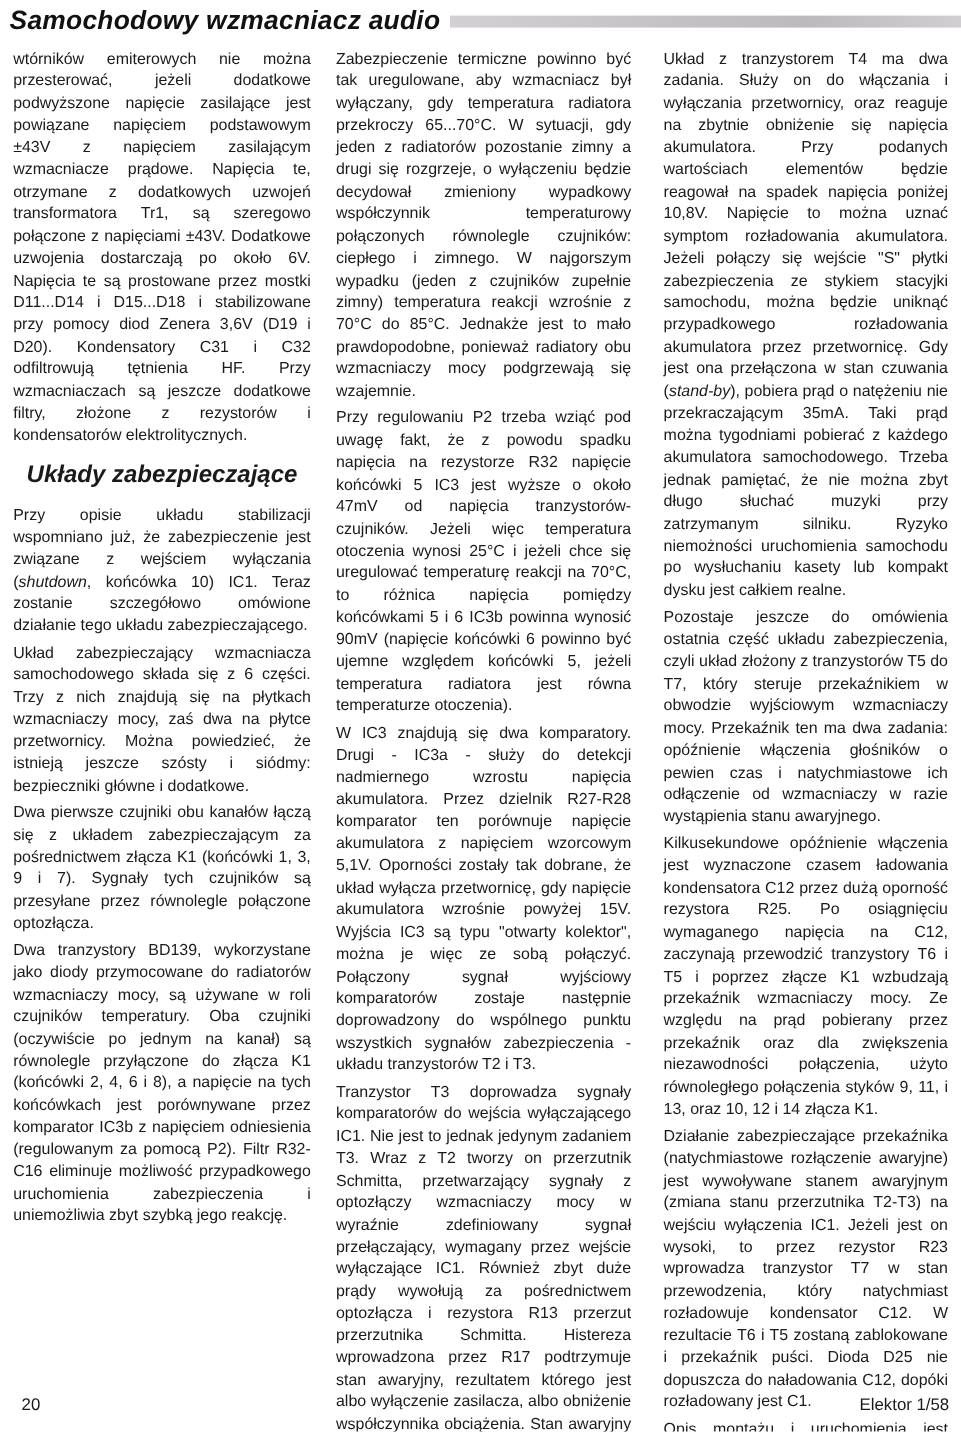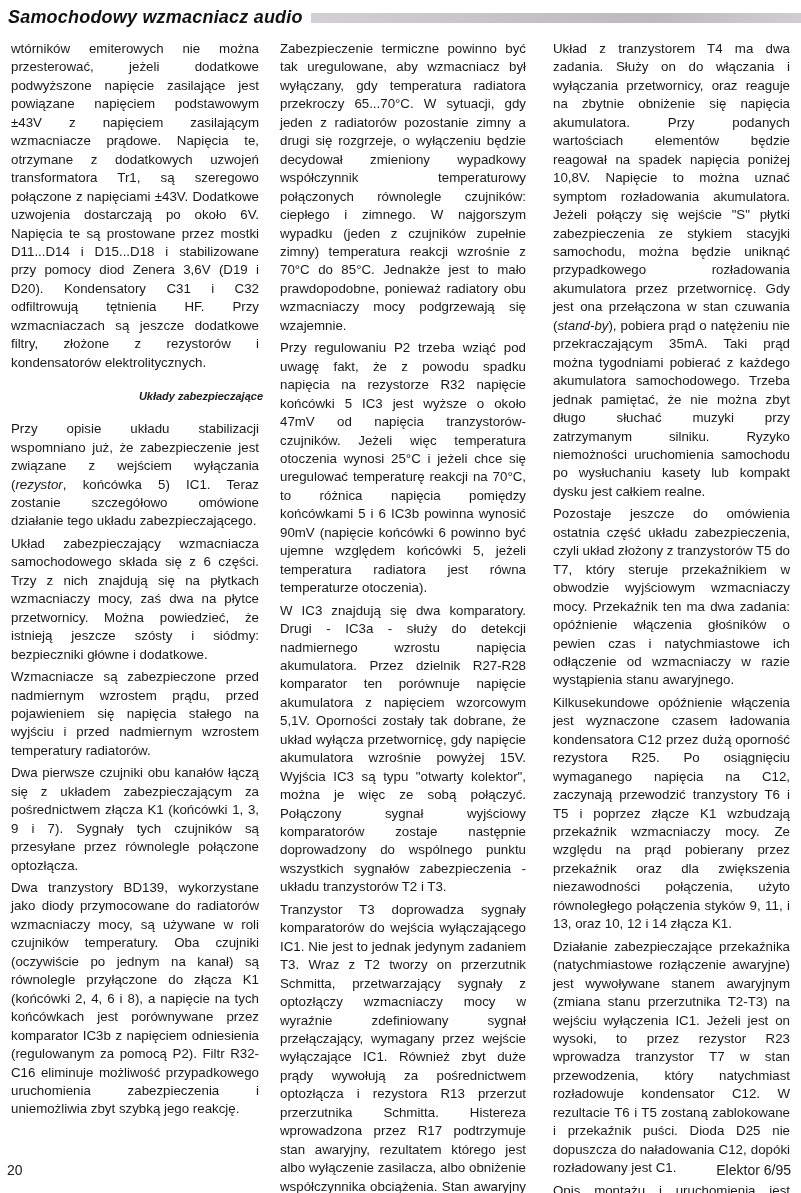--- a/index.html
+++ b/index.html
@@ -6,76 +6,75 @@
   body {
     width: 801px; height: 1193px; position: relative; overflow: hidden;
     font-family: "Liberation Sans", sans-serif; color: #1a1a1a;
   }
   .header {
     position: absolute; left: 8px; top: 4px; width: 793px; height: 26px;
     display: flex; align-items: center;
   }
   .header-title {
     font-family: "Liberation Sans", sans-serif;
-    font-weight: bold; font-style: italic; font-size: 18px; letter-spacing: 0.2px;
+    font-weight: bold; font-style: italic; font-size: 22px; letter-spacing: 0.2px;
     color: #111; white-space: nowrap;
   }
   .header-bar {
     flex: 1; height: 10px; margin-left: 8px; margin-top: 2px;
     background: linear-gradient(90deg, #d2d0d4 0%, #c6c3c8 40%, #bcbabd 70%, #d0ced1 100%);
   }
   .col {
     position: absolute; top: 36px;
     font-size: 13.3px; line-height: 18.45px;
     text-align: justify; hyphens: manual;
   }
   .col1 { left: 7px; width: 256px; }
   .col2 { left: 276px; width: 254px; }
   .col3 { left: 549px; width: 245px; }
   .col p { margin: 4px; }
   .section-heading {
-    font-weight: bold; font-style: italic; font-size: 11px;
-    margin: 14px 0 14px 0; line-height: 20px; text-align: right;
+    font-weight: bold; font-style: italic; font-size: 20px;
+    margin: 14px 0 14px 0; line-height: 20px; text-align: center;
   }
   .end-mark { display: inline-block; width: 9px; height: 9px; background: #111; margin-left: 3px; vertical-align: 0; }
   .footer-left {
-    position: absolute; left: 7px; top: 1162px; font-size: 14px;
+    position: absolute; left: 18px; top: 1162px; font-size: 14px;
   }
   .footer-right {
     position: absolute; right: 10px; top: 1162px; font-size: 14px;
   }
   em { font-style: italic; }
 </style>
 </head>
 <body>
 
 <div class="header">
   <span class="header-title">Samochodowy wzmacniacz audio</span>
   <span class="header-bar"></span>
 </div>
 
 <div class="col col1">
   <p>wtórników emiterowych nie można przesterować, jeżeli dodatkowe podwyższone napięcie zasilające jest powiązane napięciem podstawowym ±43V z napięciem zasilającym wzmacniacze prądowe. Napięcia te, otrzymane z dodatkowych uzwojeń transformatora Tr1, są szeregowo połączone z napięciami ±43V. Dodatkowe uzwojenia dostarczają po około 6V. Napięcia te są prostowane przez mostki D11...D14 i D15...D18 i stabilizowane przy pomocy diod Zenera 3,6V (D19 i D20). Kondensatory C31 i C32 odfiltrowują tętnienia HF. Przy wzmacniaczach są jeszcze dodatkowe filtry, złożone z rezystorów i kondensatorów elektrolitycznych.</p>
   <div class="section-heading">Układy zabezpieczające</div>
-  <p><span>Przy opisie układu stabilizacji wspomniano już, że zabezpieczenie jest związane z wejściem wyłączania (</span><em>rezystor</em><span>, końcówka 5) IC1. Teraz zostanie szczegółowo omówione działanie tego układu zabezpieczającego.</span></p>
+  <p><span>Przy opisie układu stabilizacji wspomniano już, że zabezpieczenie jest związane z wejściem wyłączania (</span><em>shutdown</em><span>, końcówka 10) IC1. Teraz zostanie szczegółowo omówione działanie tego układu zabezpieczającego.</span></p>
   <p>Układ zabezpieczający wzmacniacza samochodowego składa się z 6 części. Trzy z nich znajdują się na płytkach wzmacniaczy mocy, zaś dwa na płytce przetwornicy. Można powiedzieć, że istnieją jeszcze szósty i siódmy: bezpieczniki główne i dodatkowe.</p>
-  <p>Wzmacniacze są zabezpieczone przed nadmiernym wzrostem prądu, przed pojawieniem się napięcia stałego na wyjściu i przed nadmiernym wzrostem temperatury radiatorów.</p>
   <p>Dwa pierwsze czujniki obu kanałów łączą się z układem zabezpieczającym za pośrednictwem złącza K1 (końcówki 1, 3, 9 i 7). Sygnały tych czujników są przesyłane przez równolegle połączone optozłącza.</p>
   <p>Dwa tranzystory BD139, wykorzystane jako diody przymocowane do radiatorów wzmacniaczy mocy, są używane w roli czujników temperatury. Oba czujniki (oczywiście po jednym na kanał) są równolegle przyłączone do złącza K1 (końcówki 2, 4, 6 i 8), a napięcie na tych końcówkach jest porównywane przez komparator IC3b z napięciem odniesienia (regulowanym za pomocą P2). Filtr R32-C16 eliminuje możliwość przypadkowego uruchomienia zabezpieczenia i uniemożliwia zbyt szybką jego reakcję.</p>
 </div>
 
 <div class="col col2">
   <p>Zabezpieczenie termiczne powinno być tak uregulowane, aby wzmacniacz był wyłączany, gdy temperatura radiatora przekroczy 65...70°C. W sytuacji, gdy jeden z radiatorów pozostanie zimny a drugi się rozgrzeje, o wyłączeniu będzie decydował zmieniony wypadkowy współczynnik temperaturowy połączonych równolegle czujników: ciepłego i zimnego. W najgorszym wypadku (jeden z czujników zupełnie zimny) temperatura reakcji wzrośnie z 70°C do 85°C. Jednakże jest to mało prawdopodobne, ponieważ radiatory obu wzmacniaczy mocy podgrzewają się wzajemnie.</p>
   <p>Przy regulowaniu P2 trzeba wziąć pod uwagę fakt, że z powodu spadku napięcia na rezystorze R32 napięcie końcówki 5 IC3 jest wyższe o około 47mV od napięcia tranzystorów-czujników. Jeżeli więc temperatura otoczenia wynosi 25°C i jeżeli chce się uregulować temperaturę reakcji na 70°C, to różnica napięcia pomiędzy końcówkami 5 i 6 IC3b powinna wynosić 90mV (napięcie końcówki 6 powinno być ujemne względem końcówki 5, jeżeli temperatura radiatora jest równa temperaturze otoczenia).</p>
   <p>W IC3 znajdują się dwa komparatory. Drugi - IC3a - służy do detekcji nadmiernego wzrostu napięcia akumulatora. Przez dzielnik R27-R28 komparator ten porównuje napięcie akumulatora z napięciem wzorcowym 5,1V. Oporności zostały tak dobrane, że układ wyłącza przetwornicę, gdy napięcie akumulatora wzrośnie powyżej 15V. Wyjścia IC3 są typu "otwarty kolektor", można je więc ze sobą połączyć. Połączony sygnał wyjściowy komparatorów zostaje następnie doprowadzony do wspólnego punktu wszystkich sygnałów zabezpieczenia - układu tranzystorów T2 i T3.</p>
   <p>Tranzystor T3 doprowadza sygnały komparatorów do wejścia wyłączającego IC1. Nie jest to jednak jedynym zadaniem T3. Wraz z T2 tworzy on przerzutnik Schmitta, przetwarzający sygnały z optozłączy wzmacniaczy mocy w wyraźnie zdefiniowany sygnał przełączający, wymagany przez wejście wyłączające IC1. Również zbyt duże prądy wywołują za pośrednictwem optozłącza i rezystora R13 przerzut przerzutnika Schmitta. Histereza wprowadzona przez R17 podtrzymuje stan awaryjny, rezultatem którego jest albo wyłączenie zasilacza, albo obniżenie współczynnika obciążenia. Stan awaryjny jest sygnalizowany świeceniem D23.</p>
 </div>
 
 <div class="col col3">
   <p><span>Układ z tranzystorem T4 ma dwa zadania. Służy on do włączania i wyłączania przetwornicy, oraz reaguje na zbytnie obniżenie się napięcia akumulatora. Przy podanych wartościach elementów będzie reagował na spadek napięcia poniżej 10,8V. Napięcie to można uznać symptom rozładowania akumulatora. Jeżeli połączy się wejście "S" płytki zabezpieczenia ze stykiem stacyjki samochodu, można będzie uniknąć przypadkowego rozładowania akumulatora przez przetwornicę. Gdy jest ona przełączona w stan czuwania (</span><em>stand-by</em><span>), pobiera prąd o natężeniu nie przekraczającym 35mA. Taki prąd można tygodniami pobierać z każdego akumulatora samochodowego. Trzeba jednak pamiętać, że nie można zbyt długo słuchać muzyki przy zatrzymanym silniku. Ryzyko niemożności uruchomienia samochodu po wysłuchaniu kasety lub kompakt dysku jest całkiem realne.</span></p>
   <p>Pozostaje jeszcze do omówienia ostatnia część układu zabezpieczenia, czyli układ złożony z tranzystorów T5 do T7, który steruje przekaźnikiem w obwodzie wyjściowym wzmacniaczy mocy. Przekaźnik ten ma dwa zadania: opóźnienie włączenia głośników o pewien czas i natychmiastowe ich odłączenie od wzmacniaczy w razie wystąpienia stanu awaryjnego.</p>
   <p>Kilkusekundowe opóźnienie włączenia jest wyznaczone czasem ładowania kondensatora C12 przez dużą oporność rezystora R25. Po osiągnięciu wymaganego napięcia na C12, zaczynają przewodzić tranzystory T6 i T5 i poprzez złącze K1 wzbudzają przekaźnik wzmacniaczy mocy. Ze względu na prąd pobierany przez przekaźnik oraz dla zwiększenia niezawodności połączenia, użyto równoległego połączenia styków 9, 11, i 13, oraz 10, 12 i 14 złącza K1.</p>
   <p>Działanie zabezpieczające przekaźnika (natychmiastowe rozłączenie awaryjne) jest wywoływane stanem awaryjnym (zmiana stanu przerzutnika T2-T3) na wejściu wyłączenia IC1. Jeżeli jest on wysoki, to przez rezystor R23 wprowadza tranzystor T7 w stan przewodzenia, który natychmiast rozładowuje kondensator C12. W rezultacie T6 i T5 zostaną zablokowane i przekaźnik puści. Dioda D25 nie dopuszcza do naładowania C12, dopóki rozładowany jest C1.</p>
   <p><span>Opis montażu i uruchomienia jest stosunkowo złożony, będzie więc tematem ostatniej, trzeciej części artykułu.</span><span class="end-mark"></span></p>
 </div>
 
 <div class="footer-left">20</div>
-<div class="footer-right">Elektor 6/95</div>
+<div class="footer-right">Elektor 1/58</div>
 
 </body></html>

